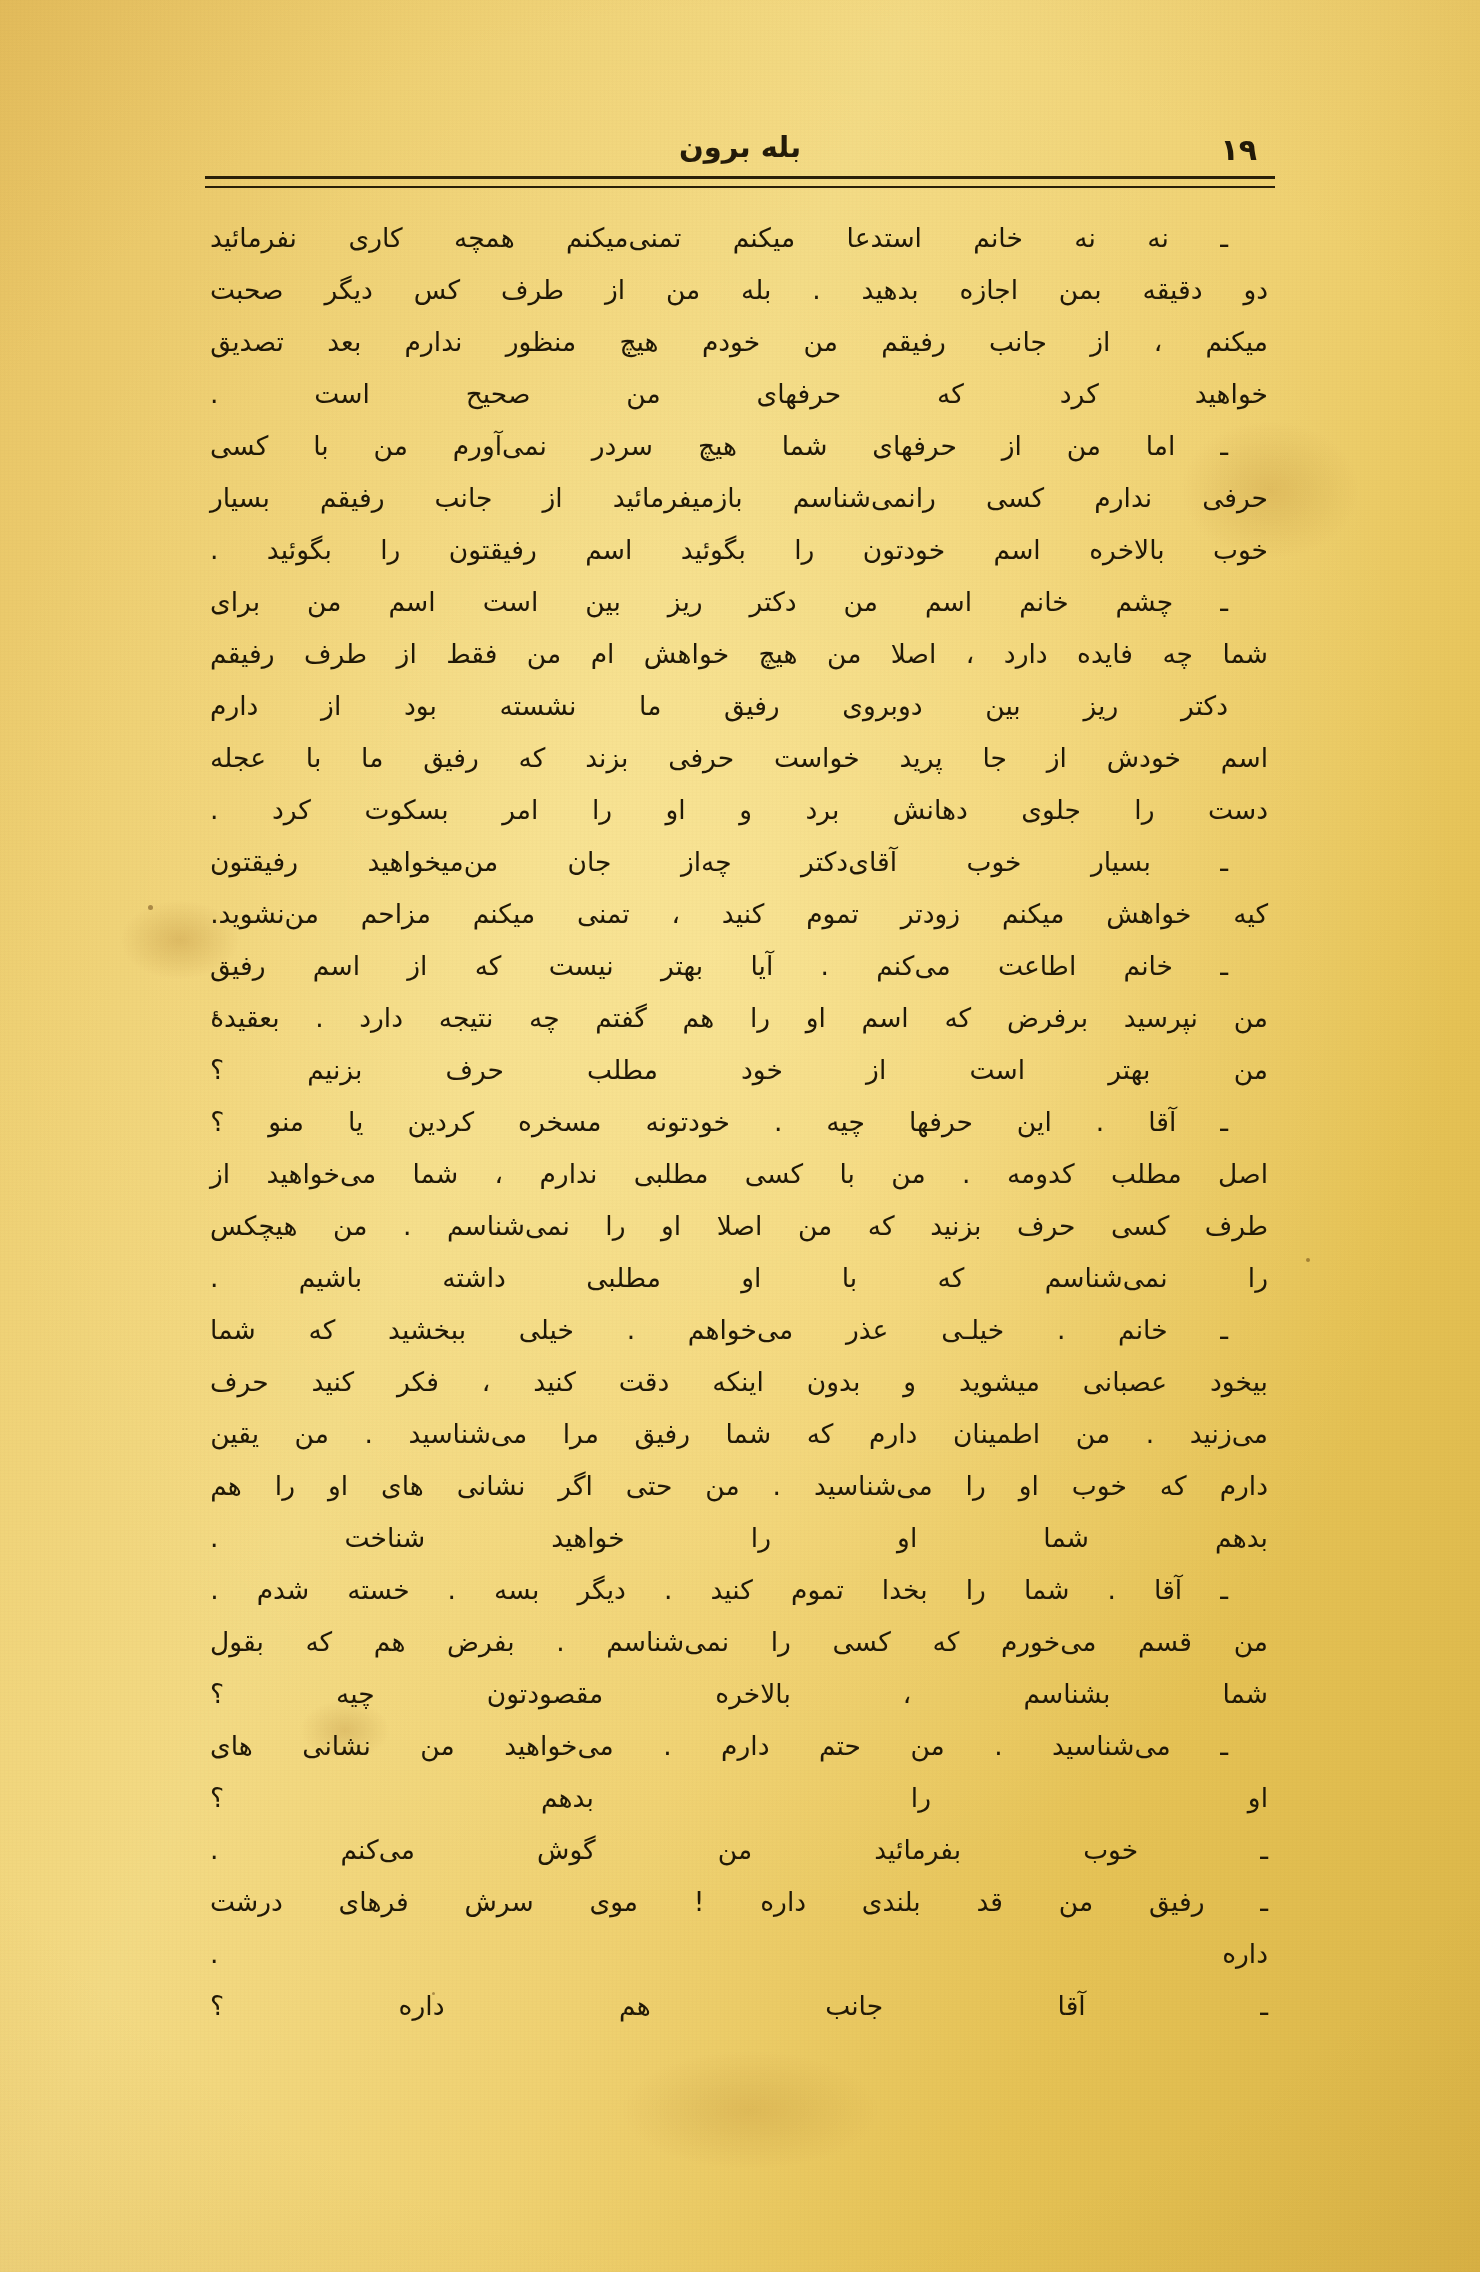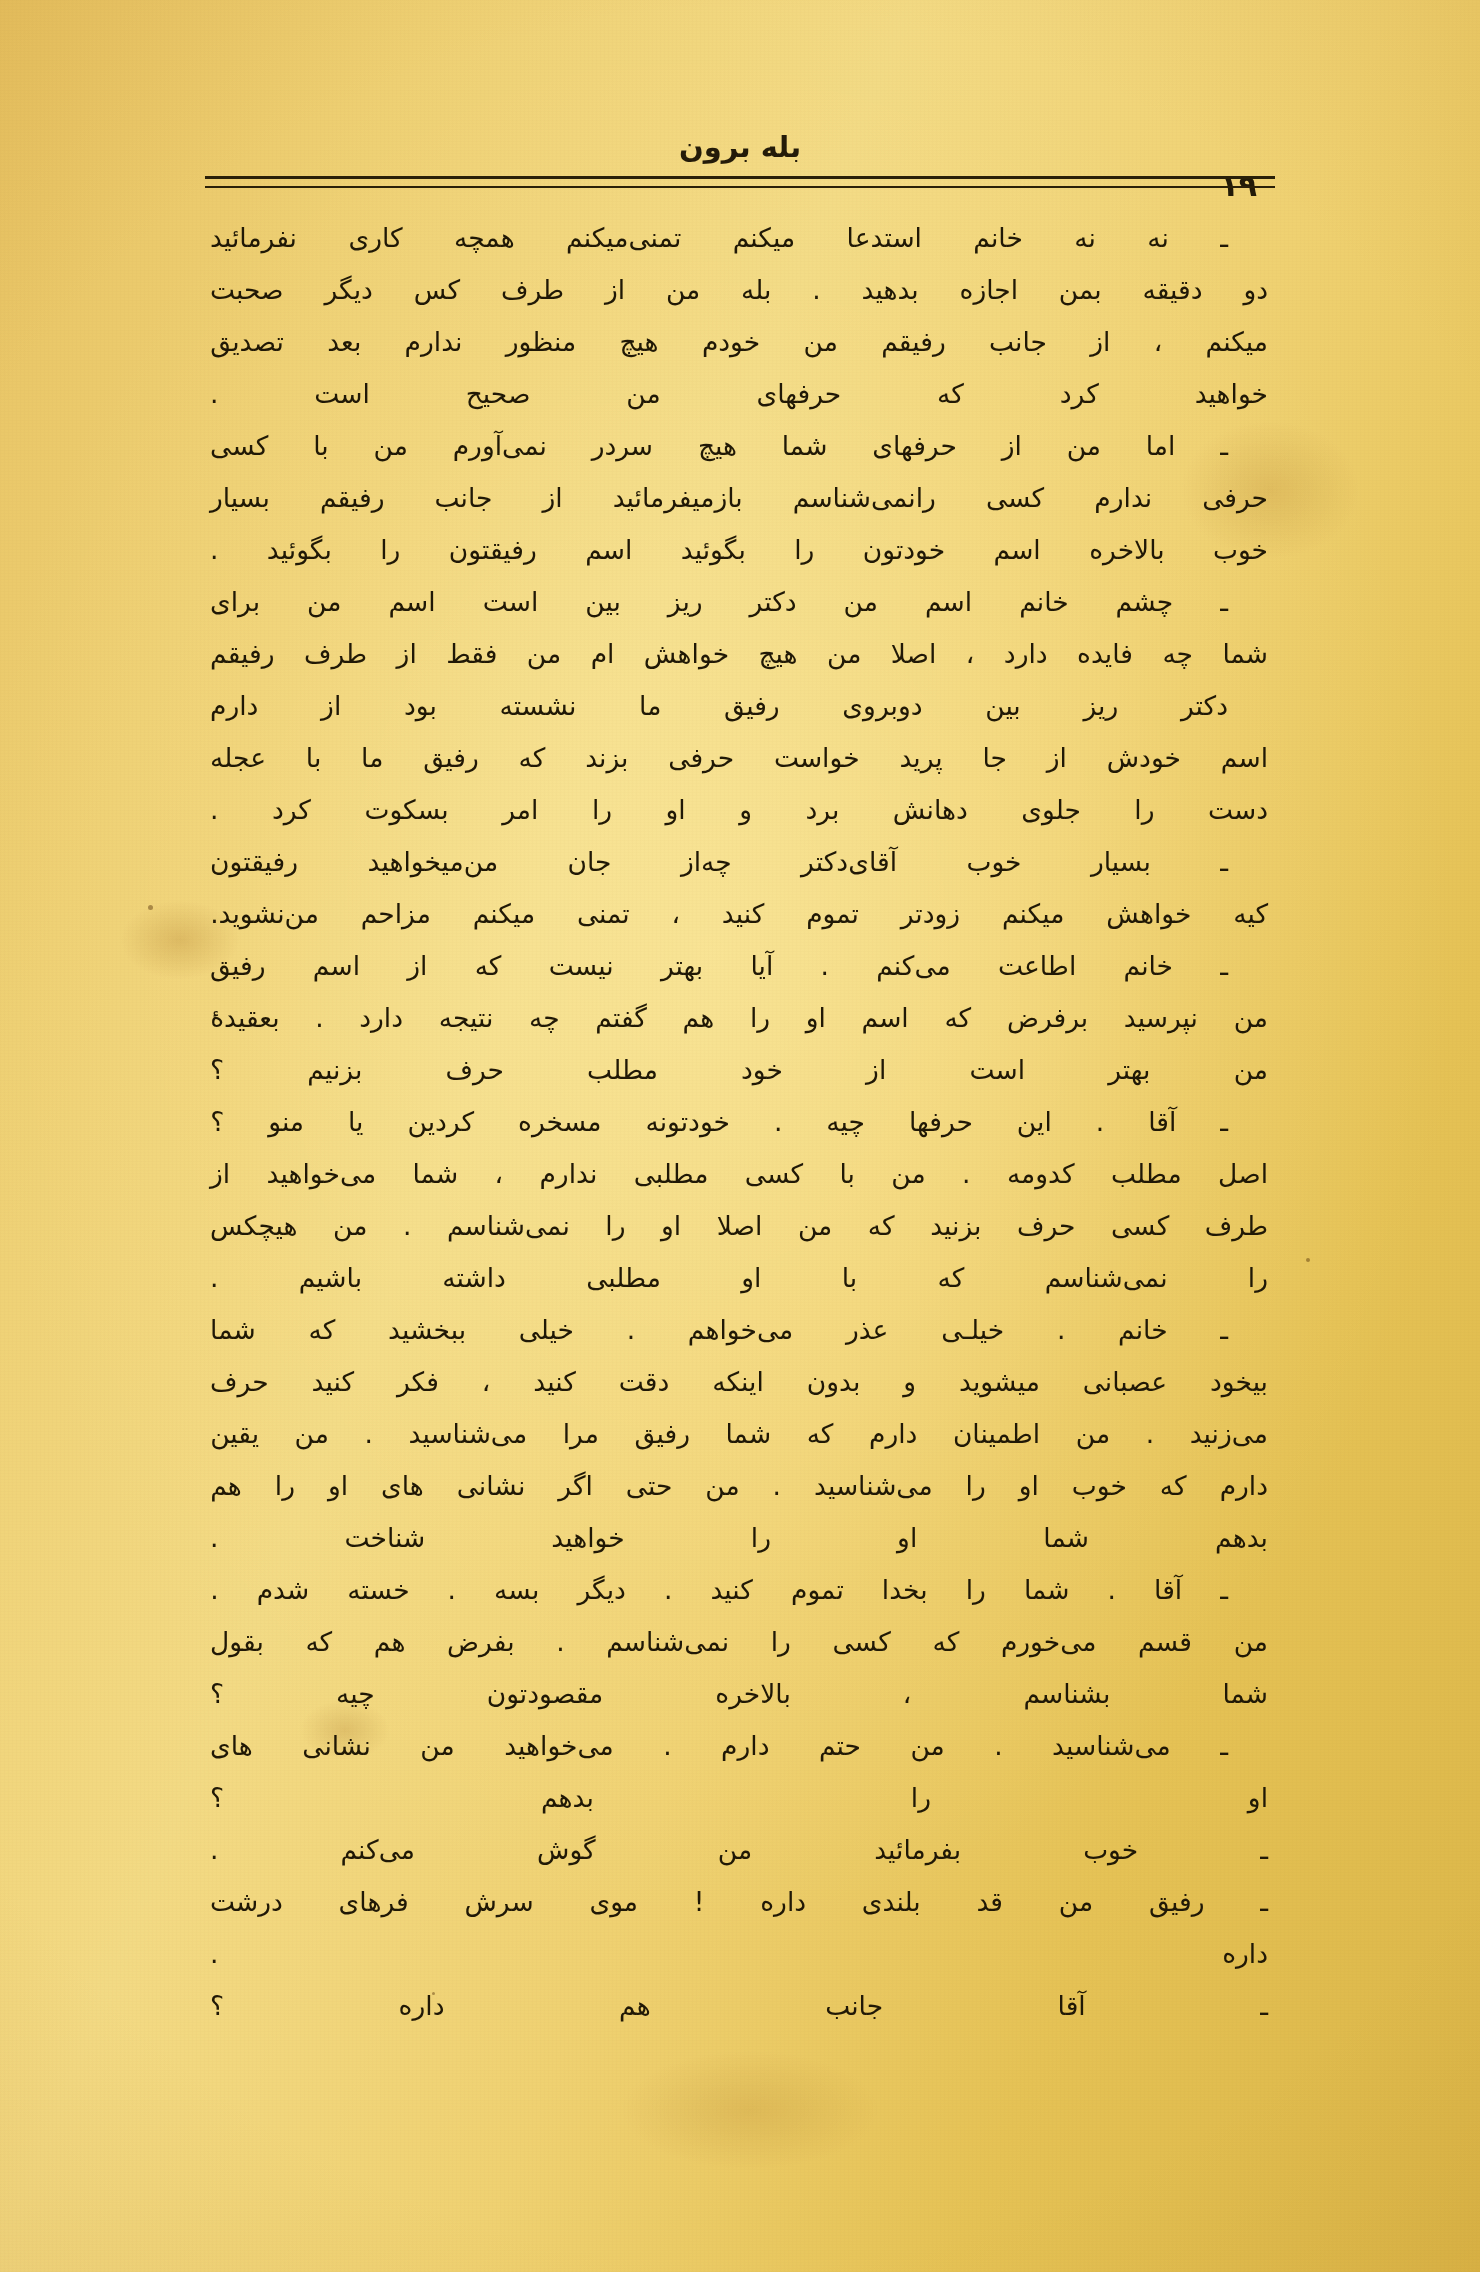--- a/index.html
+++ b/index.html
@@ -69,21 +69,20 @@
   }
   .folio {
     position: absolute;
     right: 18px;
     top: 4px;
     font-family: "DejaVu Sans", sans-serif;
     font-size: 30px;
     font-weight: 700;
     color: #221a08;
     letter-spacing: 0.5px;
-    margin-top: 36px;
   }
   .running-title {
     position: absolute;
     left: 0; right: 0;
     top: 2px;
     text-align: center;
     font-family: "DejaVu Sans", sans-serif;
     font-size: 29px;
     font-weight: 700;
     color: #241b09;

